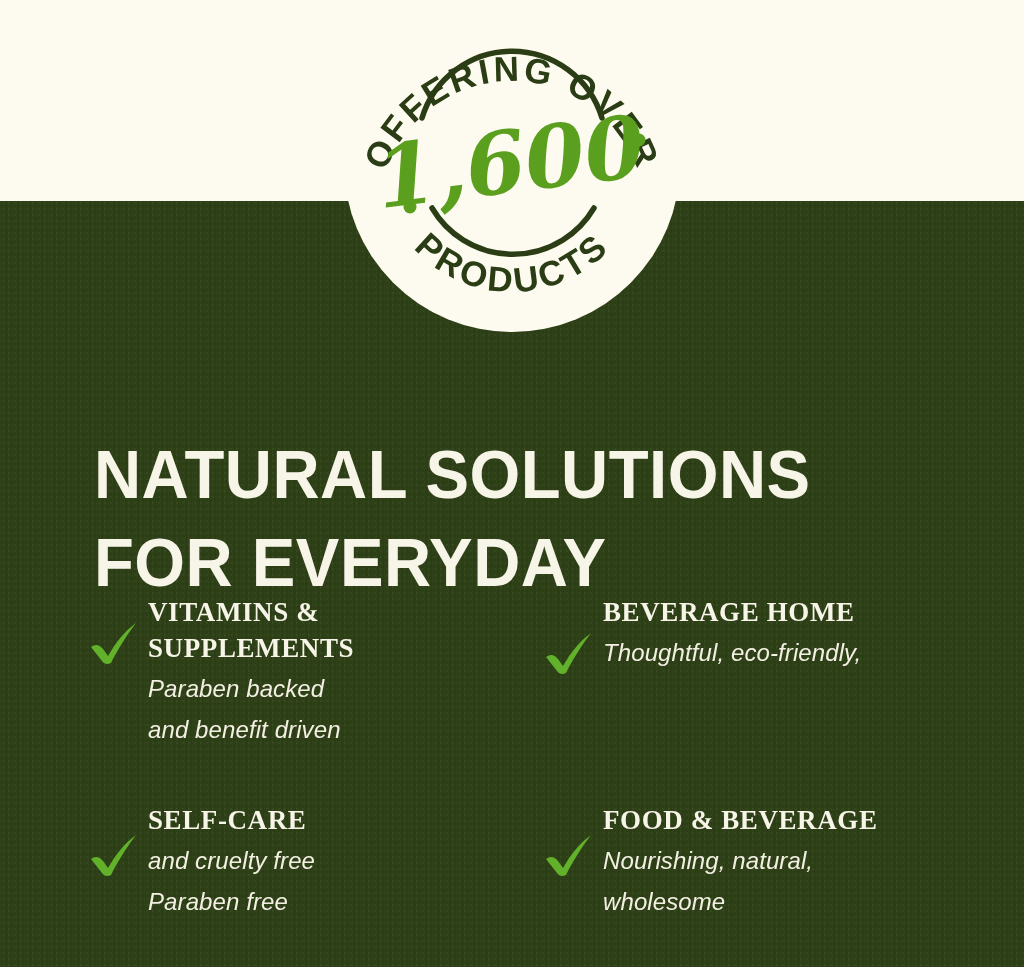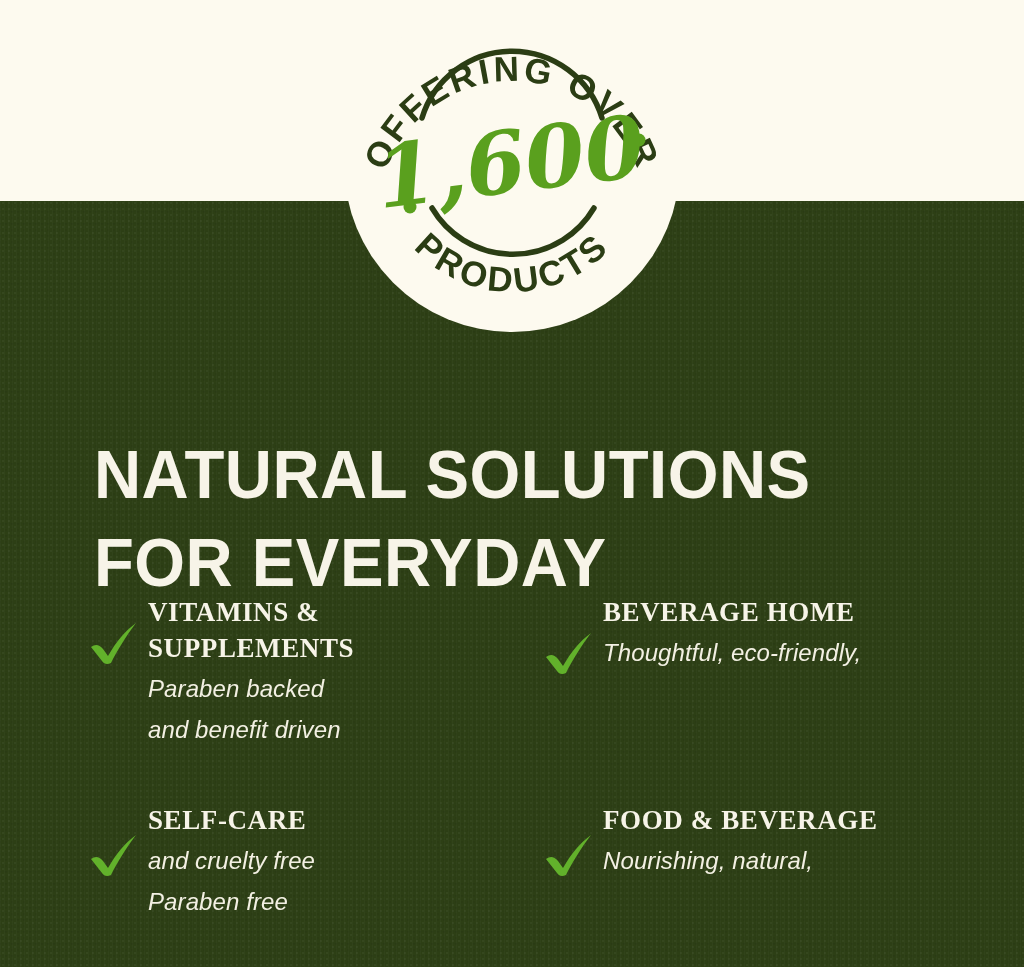--- a/index.html
+++ b/index.html
@@ -258,18 +258,19 @@
     <div class="feature col2 row2">
       <span class="check">
         <svg viewBox="0 0 52 46" xmlns="http://www.w3.org/2000/svg">
           <path d="M3 27 C7 24 11 24 15 29 L20 36 C28 22 37 11 48 3 C38 16 29 31 23 43 C19 45 16 44 14 41 Z" fill="#62b12b"></path>
         </svg>
       </span>
       <div class="feature-text">
         <p class="feature-title">FOOD &amp; BEVERAGE</p>
         <p class="feature-desc">
           <span class="dl">Nourishing, natural,</span>
+          <span class="dl">wholesome</span>
         </p>
       </div>
     </div>
 
   </div>
 </div>
 
 </body></html>

